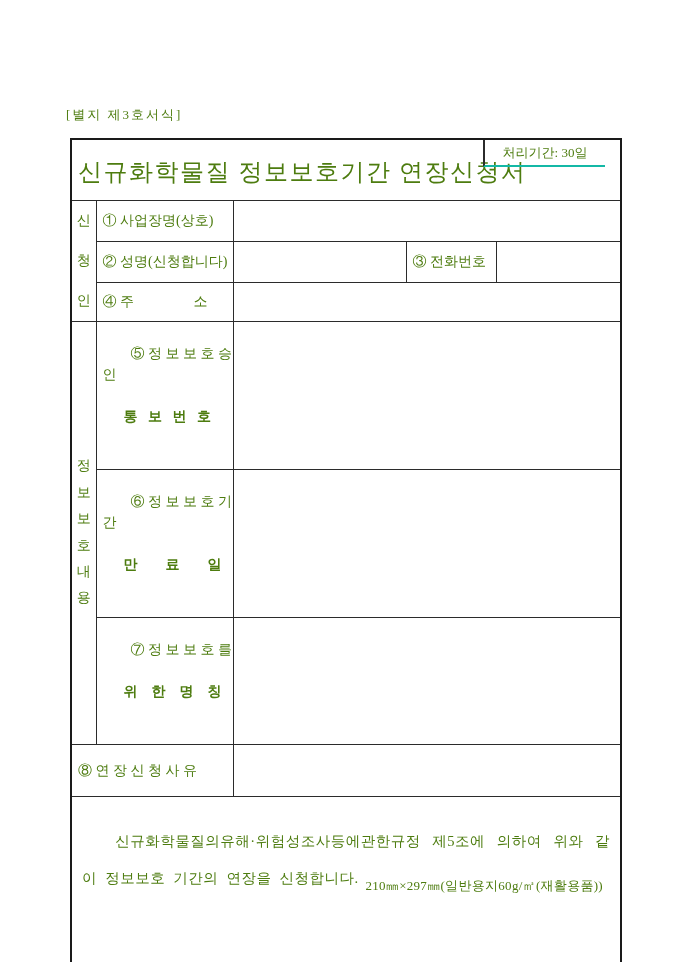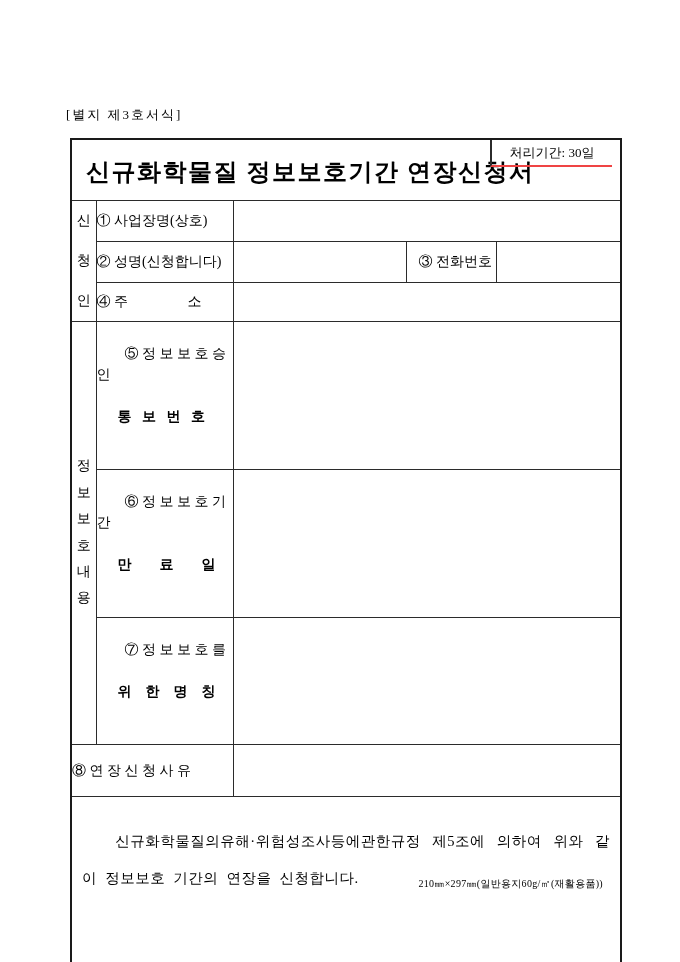--- a/index.html
+++ b/index.html
@@ -1,70 +1,70 @@
 <!DOCTYPE html>
 <html><head>
 <meta charset="utf-8">
 <style>
   * { margin:0; padding:0; box-sizing:border-box; }
   html,body { background:#ffffff; }
   .sheet {
     position:relative;
     width:680px; height:962px;
     background:#ffffff;
-    color:#000000;
+    color:#4d7c0f;
     font-family:"Liberation Serif","DejaVu Serif",serif;
     overflow:hidden;
   }
   .form-code {
     position:absolute; left:66px; top:106px;
     font-size:13px; letter-spacing:2px; white-space:pre;
   }
   table.form-table {
     position:absolute; left:70px; top:138px;
     width:550px; height:730px;
     border-collapse:collapse; table-layout:fixed;
     border:2px solid #1a1a1a;
   }
   td { border:1px solid #2b2b2b; padding:0; vertical-align:middle; font-size:14px; }
   
   .title-cell { height:61px; }
   .title-wrap { position:relative; width:100%; height:59px; }
   .form-title {
-    position:absolute; left:14px; top:16px;
-    font-size:24px; font-weight:bold; letter-spacing:1.5px; white-space:pre;
+    position:absolute; left:6px; top:16px;
+    font-size:24px; font-weight:normal; letter-spacing:1.5px; white-space:pre;
   }
   .proc-box {
-    position:absolute; top:0; right:8px;
+    position:absolute; top:0; right:15px;
     width:122px; height:27px;
-    border-left:2px solid #2b2b2b; border-bottom:2px solid #ef4444;
+    border-left:2px solid #2b2b2b; border-bottom:2px solid #14b8a6;
     display:flex; align-items:center; justify-content:center;
     font-size:13px; white-space:pre;
   }
   
   .vh { text-align:center; white-space:pre-line; padding:0; }
   .vh-applicant { line-height:40px; font-size:14px; }
   .vh-info { line-height:26.4px; font-size:14px; }
   
-  .lbl { padding-left:0; white-space:pre-wrap; line-height:21px; vertical-align:middle; }
+  .lbl { padding-left:6px; white-space:pre-wrap; line-height:21px; vertical-align:middle; }
   .lbl .l2 { display:block; padding-left:21px; white-space:pre;font-weight:bold; }
-  .lbl-phone { padding-left:12px; white-space:pre; }
+  .lbl-phone { padding-left:6px; white-space:pre; }
   .val { background:#ffffff; }
   
   .free-cell { position:relative; vertical-align:top; height:310px; }
   .free-wrap { position:relative; width:100%; height:308px; }
   .declaration {
     margin:26px 10px 0 10px;
     font-size:14.5px; line-height:37px;
     text-align:justify; text-indent:2.3em;
     word-spacing:4px; letter-spacing:0.5px;
   }
   .page-footer {
     position:absolute; top:877px; right:77px;
-    font-size:10px; letter-spacing:0.3px; white-space:pre;
+    font-size:13px; letter-spacing:0.3px; white-space:pre;
   }
 </style>
 </head>
 <body>
 
 <div class="sheet">
 
   <div class="form-code">[별지 제3호서식]</div>
 
   <table class="form-table">

